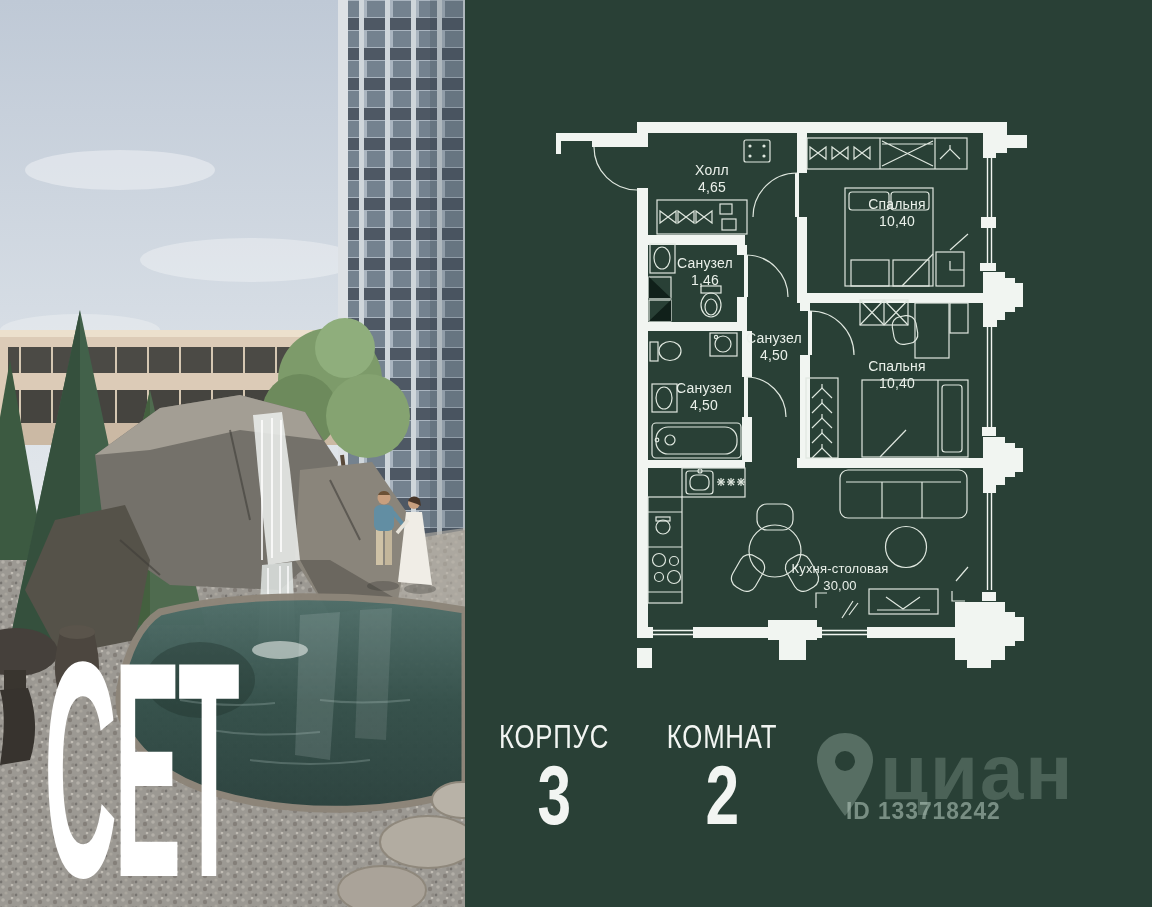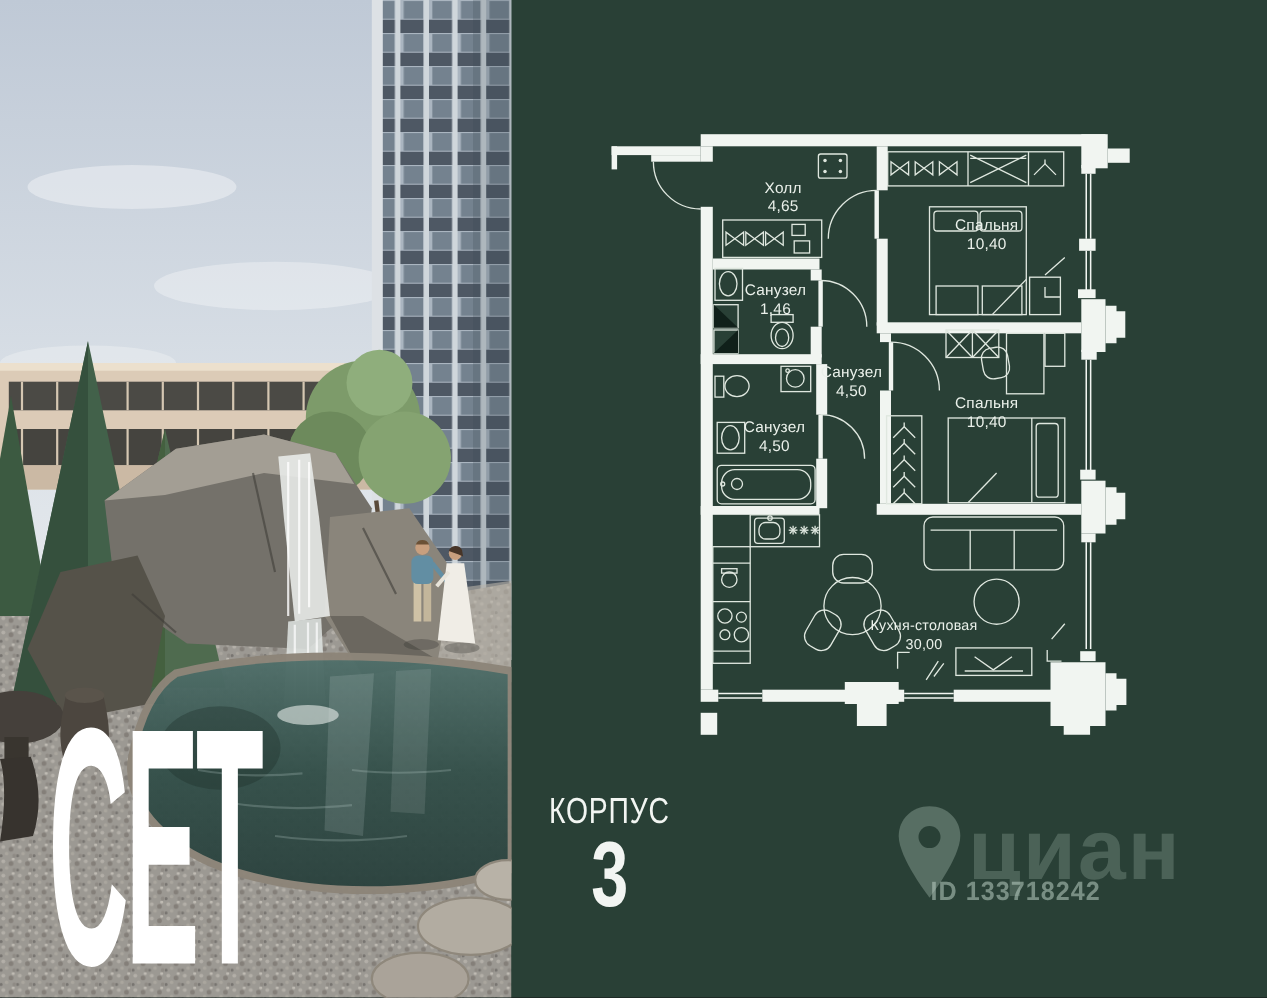--- a/index.html
+++ b/index.html
@@ -424,17 +424,21 @@
   <div class="rlabel" style="left:760px;top:528px;width:160px;font-size:13px;margin-top:32px;">
     <span class="rname">Кухня-столовая</span>
     <span class="rarea">30,00</span>
   </div>
 
   <div class="stats">
     <div class="stat" style="left:479px;width:150px;">
       <span class="label">КОРПУС</span>
       <span class="value">3</span>
     </div>
+    <div class="stat" style="left:647px;width:150px;">
+      <span class="label">КОМНАТ</span>
+      <span class="value">2</span>
+    </div>
   </div>
 
   <div class="wm-id">ID 133718242</div>
 
 </div>
 
 </body></html>

